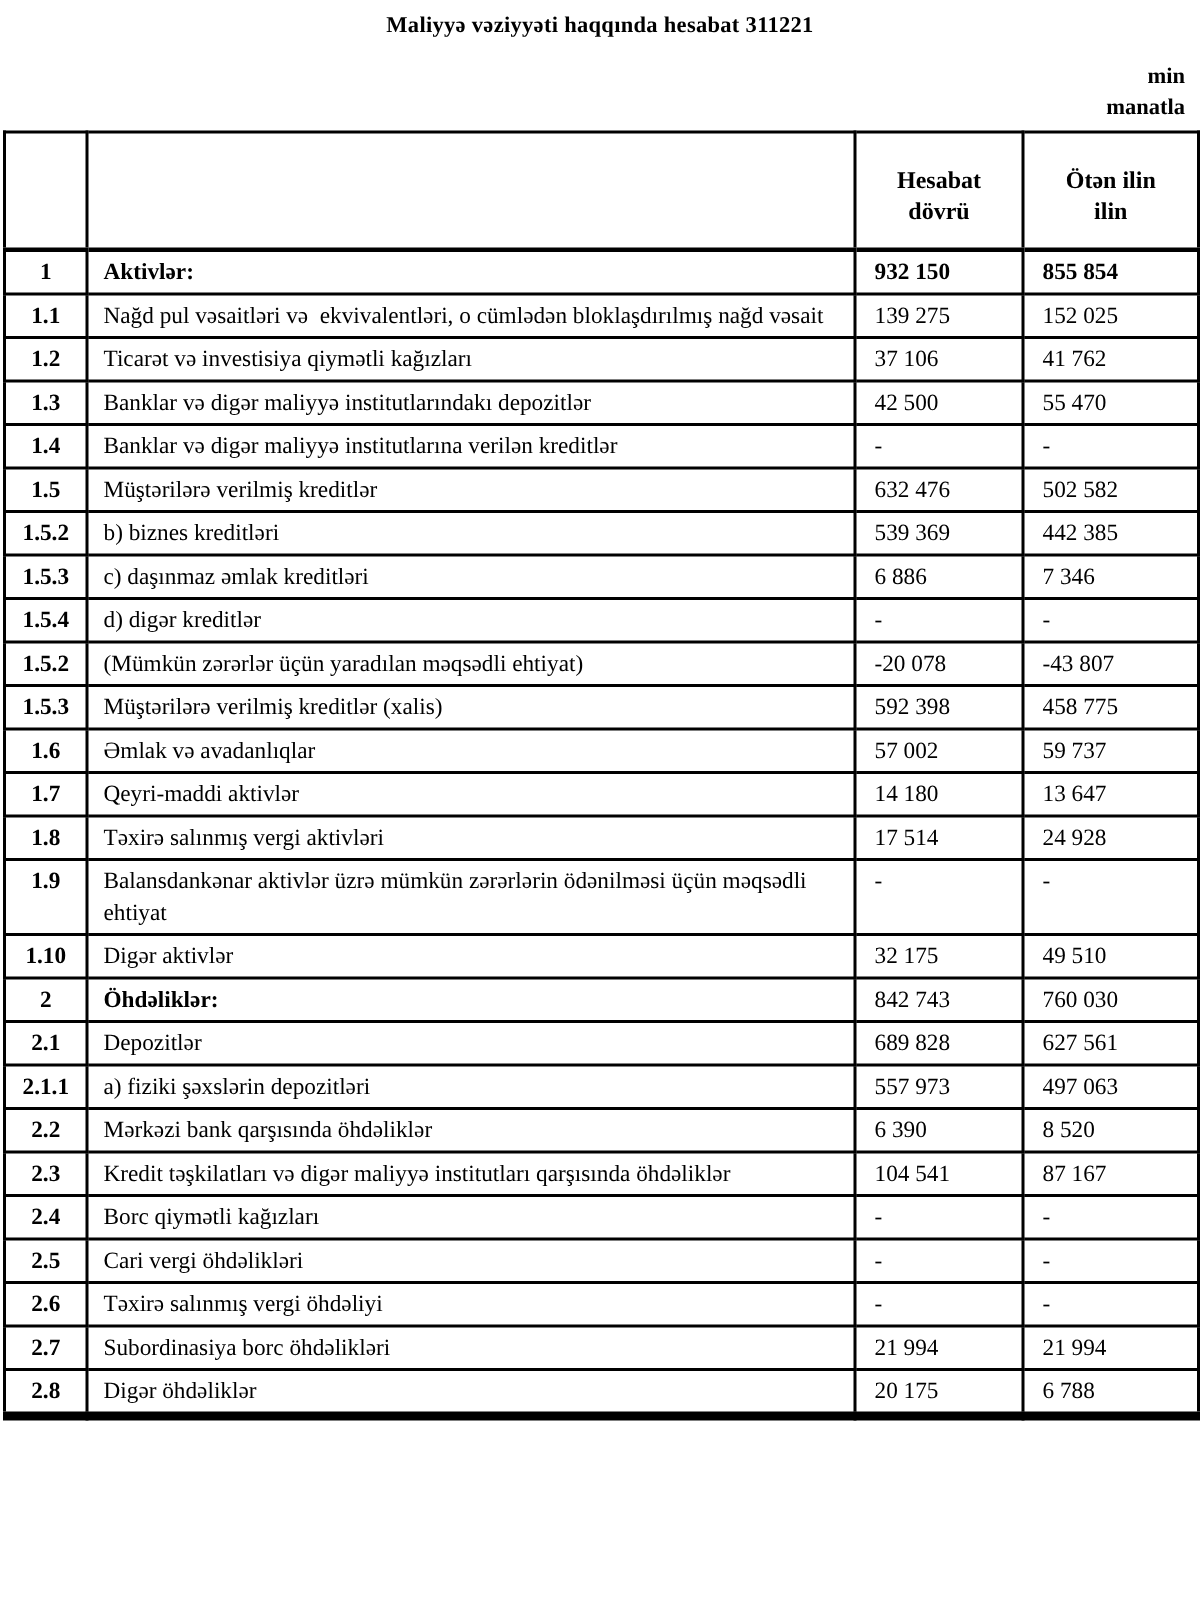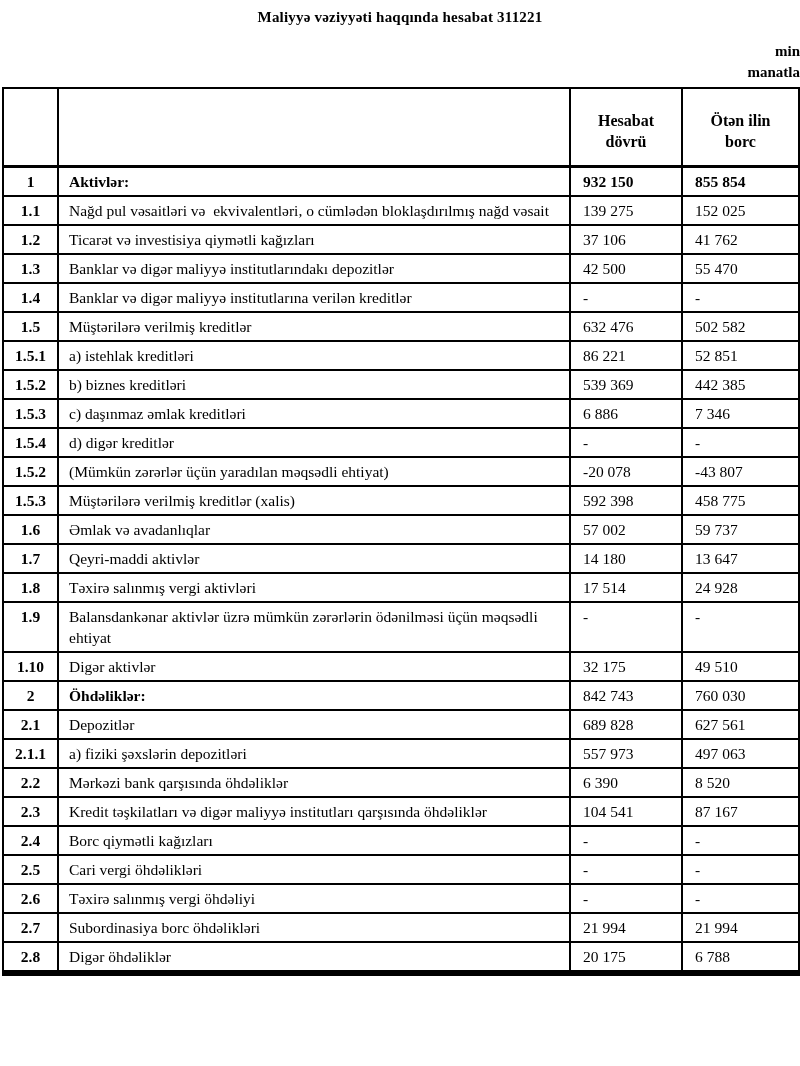--- a/index.html
+++ b/index.html
@@ -22,20 +22,21 @@
     font-weight: bold;
     font-size: 15px;
     padding-top: 9px;
     letter-spacing: 0.2px;
   }
   .unit-note {
     text-align: right;
     font-weight: bold;
     font-size: 15px;
     line-height: 21px;
+    padding-right: 10px;
     margin-top: 15px;
   }
   .unit-note span { display: block; }
   table.fin-table {
     border-collapse: collapse;
     table-layout: fixed;
     width: 796px;
     margin: 4px 0 0 2px;
     border: 2px solid #000;
     border-bottom: 6px solid #000;
@@ -95,21 +96,21 @@
     <thead>
       <tr>
         <th></th>
         <th></th>
         <th>
           <span>Hesabat</span>
           <span>dövrü</span>
         </th>
         <th>
           <span>Ötən ilin</span>
-          <span>borc</span>
+          <span>ilin</span>
         </th>
       </tr>
     </thead>
     <tbody id="table-body">
   <tr>
     <td class="no">1</td>
     <td class="label bold">Aktivlər:</td>
     <td class="val bold">932 150</td>
     <td class="val bold">855 854</td>
   </tr>
@@ -142,26 +143,20 @@
     <td class="val">-</td>
   </tr>
 
   <tr>
     <td class="no">1.5</td>
     <td class="label">Müştərilərə verilmiş kreditlər</td>
     <td class="val">632 476</td>
     <td class="val">502 582</td>
   </tr>
 
-  <tr>
-    <td class="no">1.5.1</td>
-    <td class="label">a) istehlak kreditləri</td>
-    <td class="val">86 221</td>
-    <td class="val">52 851</td>
-  </tr>
 
   <tr>
     <td class="no">1.5.2</td>
     <td class="label">b) biznes kreditləri</td>
     <td class="val">539 369</td>
     <td class="val">442 385</td>
   </tr>
 
   <tr>
     <td class="no">1.5.3</td>

